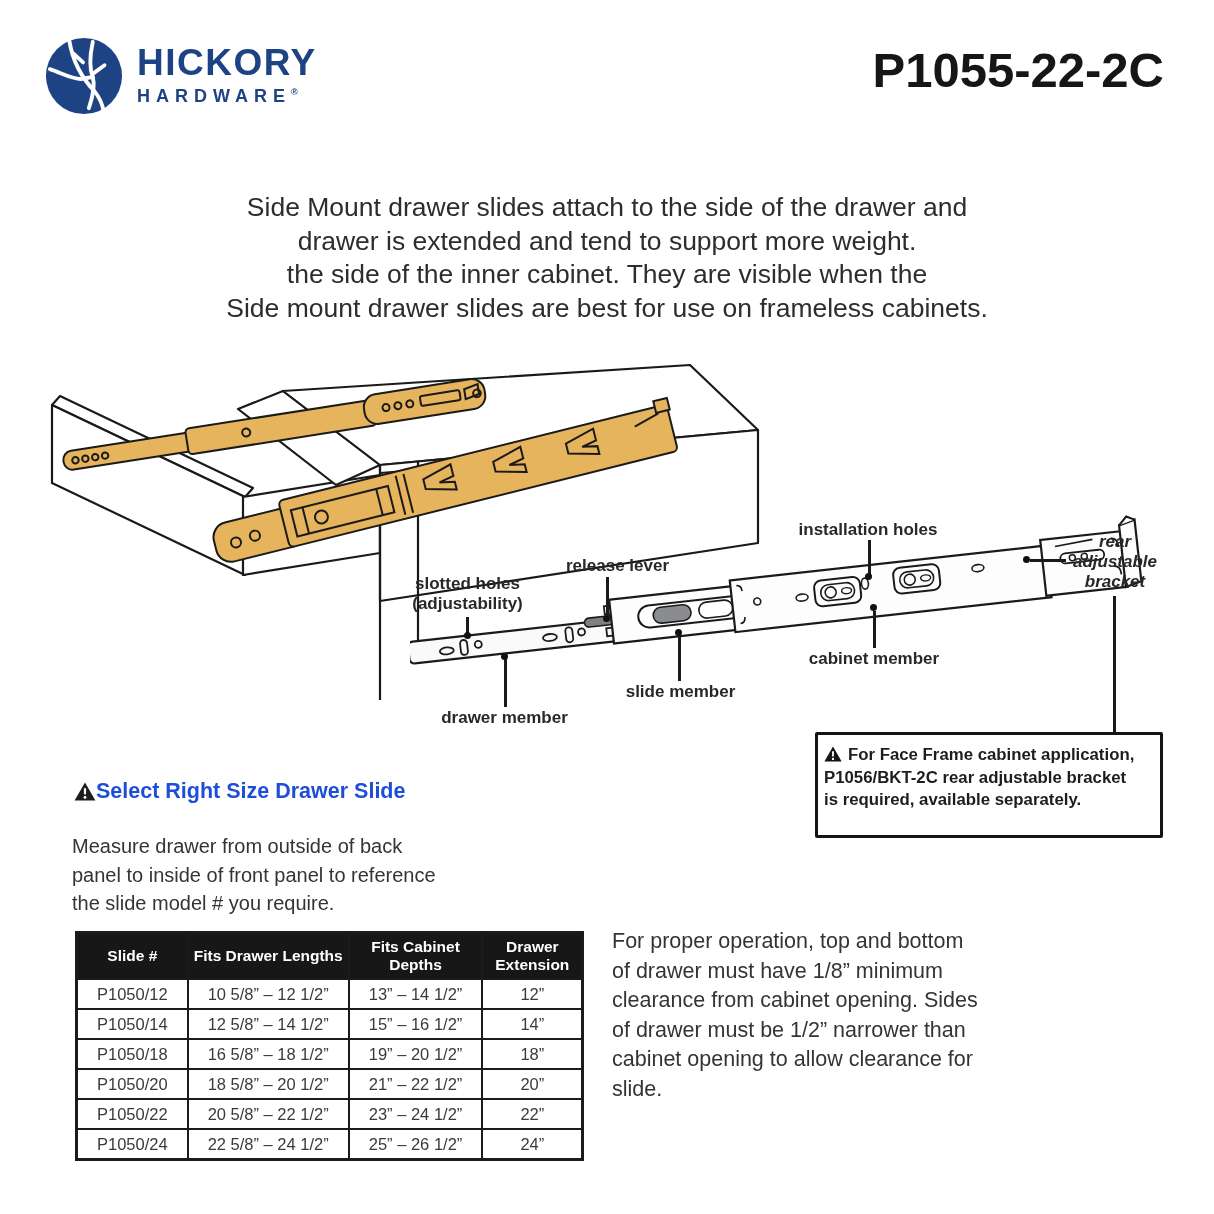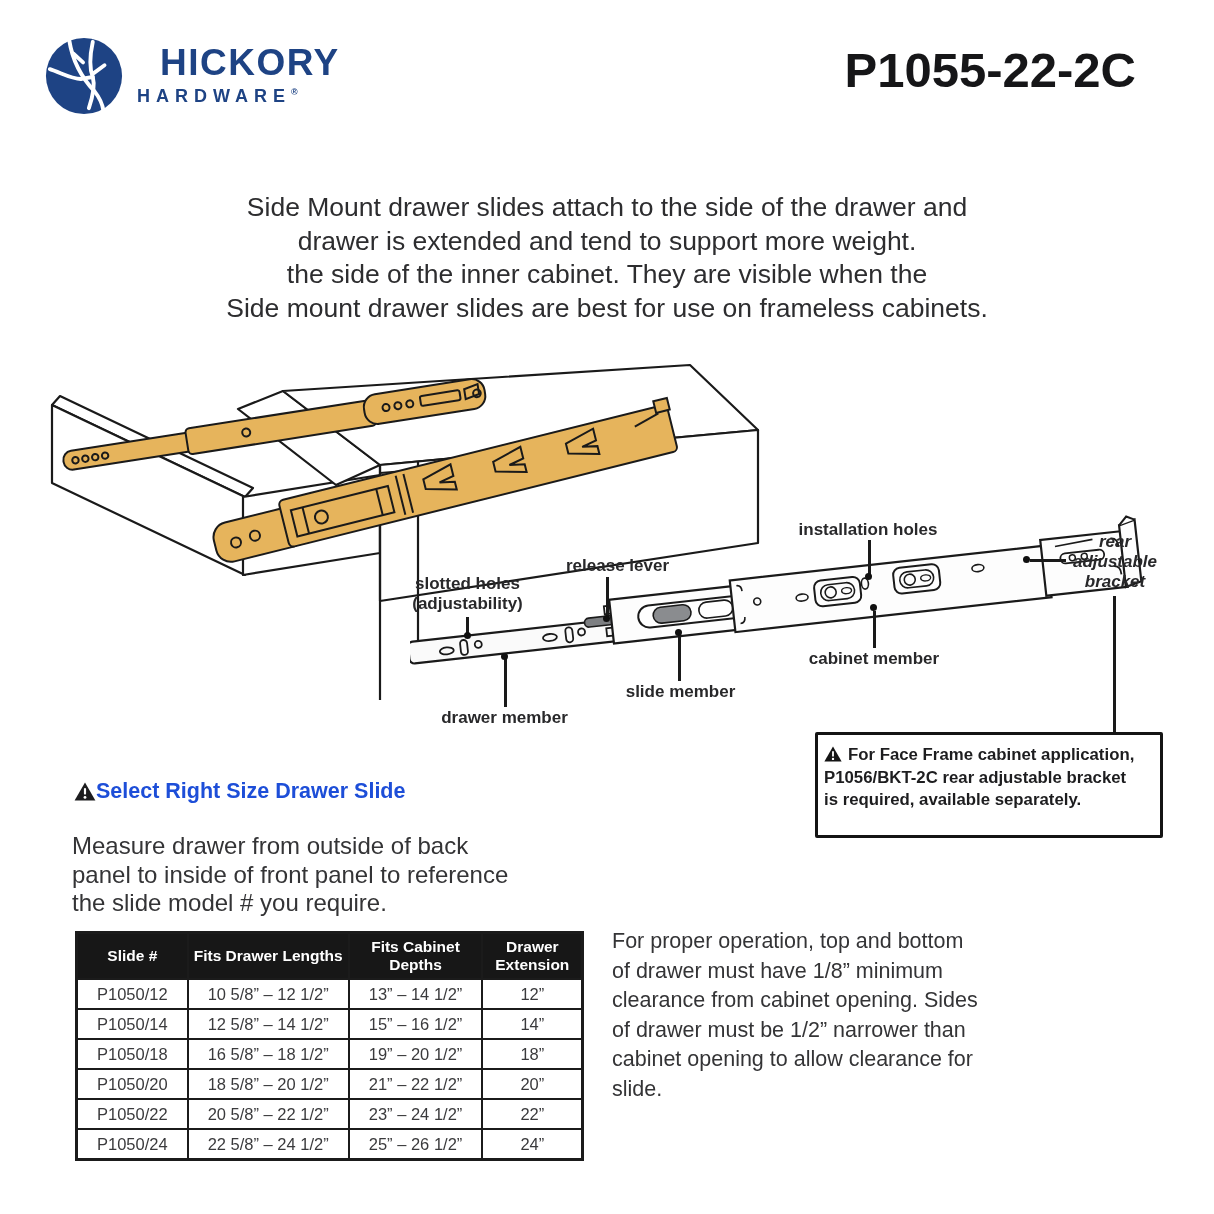--- a/index.html
+++ b/index.html
@@ -2,45 +2,45 @@
 <html><head>
 <meta charset="utf-8">
 <style>
   html,body{margin:0;padding:0;background:#fff;}
   #page{position:relative;width:1214px;height:1214px;background:#ffffff;
         font-family:"Liberation Sans", sans-serif;color:#252527;overflow:hidden;}
 
   
   .logo{position:absolute;left:44px;top:36px;display:flex;align-items:center;}
   .logo-text{margin-left:13px;}
-  .logo-top{font-size:37px;font-weight:bold;letter-spacing:1.5px;color:#1e4384;line-height:36px;margin-left:23px;}
+  .logo-top{font-size:37px;font-weight:bold;letter-spacing:1.5px;color:#1e4384;line-height:36px;}
   .logo-bottom{font-size:18px;font-weight:600;letter-spacing:6px;color:#1e4384;line-height:22px;}
   .logo-bottom sup{font-size:9px;letter-spacing:0;}
-  .product-code{position:absolute;left:728px;top:42px;width:408px;text-align:right;
+  .product-code{position:absolute;left:756px;top:42px;width:408px;text-align:right;
         font-size:49px;font-weight:800;letter-spacing:0px;color:#161618;}
 
   
   .intro{position:absolute;left:0;top:191px;width:1214px;text-align:center;
         font-size:26.5px;line-height:33.5px;color:#2d2d2f;}
 
   
   .lbl{position:absolute;text-align:center;font-weight:600;font-size:17px;line-height:20px;color:#28282a;}
   .leader{position:absolute;background:#1a1a1a;}
   .dot{position:absolute;width:7px;height:7px;border-radius:50%;background:#101010;}
 
   
   .warn-box{position:absolute;left:815px;top:732px;width:330px;height:82px;
         border:3.5px solid #141414;border-radius:2px;padding:9px 6px;
         font-size:16.8px;font-weight:bold;line-height:22.5px;color:#1d1d1f;background:#fff;}
   .warn-icon{display:inline-block;vertical-align:-2px;margin-right:6px;}
 
   
   .section-head{position:absolute;left:74px;top:779px;display:flex;align-items:center;gap:0;
         font-size:21.5px;font-weight:bold;color:#1d4ed8;}
-  .measure{position:absolute;left:72px;top:832px;width:490px;font-size:24px;line-height:28.5px;color:#343436;}
+  .measure{position:absolute;left:72px;top:832px;width:490px;font-size:20px;line-height:28.5px;color:#343436;}
   .note{position:absolute;left:612px;top:927px;width:445px;font-size:21.5px;line-height:29.5px;color:#343436;}
 
   
   table.sizes{position:absolute;left:75px;top:931px;border-collapse:collapse;background:#fff;
         border:3px solid #1b1b1b;}
   table.sizes th{background:#171717;color:#ffffff;font-size:15.5px;font-weight:bold;line-height:18px;
         border:2px solid #1b1b1b;padding:4px 5px;text-align:center;}
   table.sizes td{font-size:16.5px;color:#3a3a3c;border:2px solid #1b1b1b;text-align:center;
         padding:2px 19px;height:24px;white-space:nowrap;}
   .col-slide{width:82px;}

